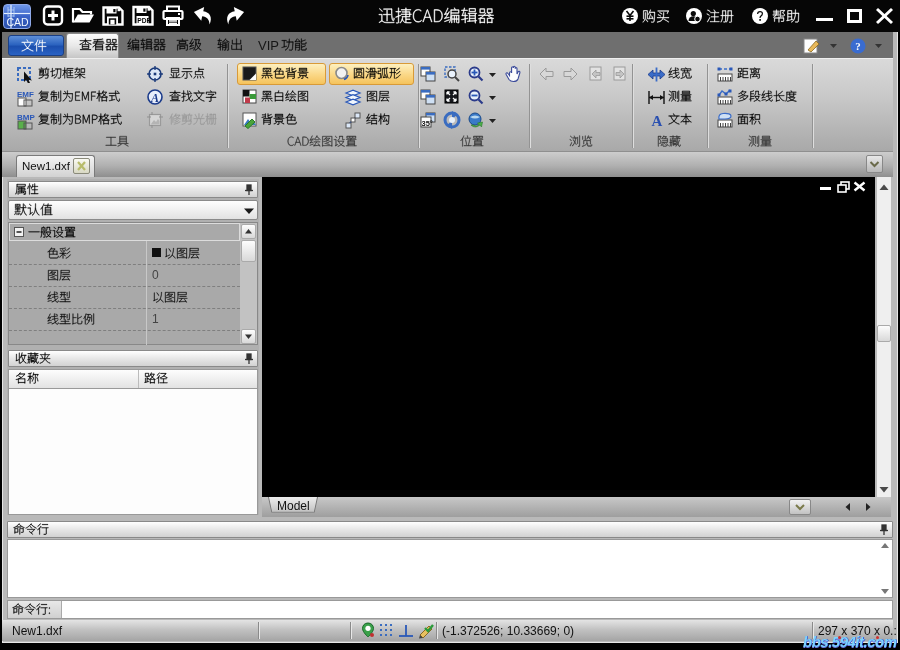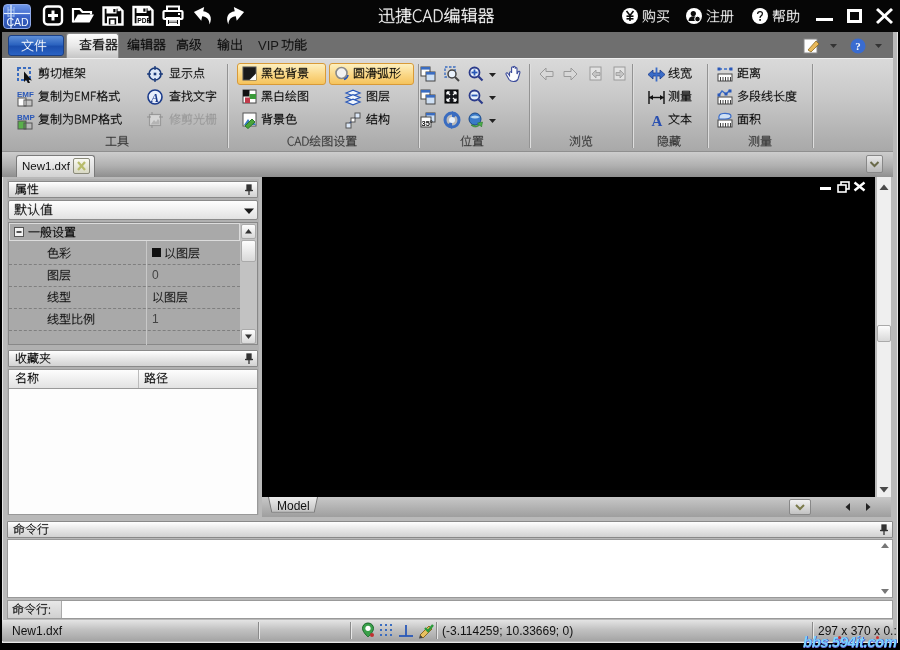--- a/index.html
+++ b/index.html
@@ -930,17 +930,17 @@
     <g stroke="#2a58b8" stroke-width="1.8">
 <line x1="8" y1="2" x2="8" y2="13"></line>
       <line x1="1" y1="13" x2="15" y2="13"></line>
     </g>
   </svg>
 <svg class="i" style="left:417px;top:622px" width="18" height="17">
 <path d="M3 13 L12 4 L15 7 L6 16 Z" fill="#e8c060" stroke="#8a6a20"></path>
 <path d="M2 16.5 L3 13 L6 16 Z" fill="#444"></path>
 <path d="M8 6 l3 3 l5 -6" fill="none" stroke="#2a9a3a" stroke-width="2.4"></path>
   </svg>
-<div class="lbl" style="left:442px;top:624px;font-size:12px;color:#111">(-3.114259; 10.33669; 0)</div>
+<div class="lbl" style="left:442px;top:624px;font-size:12px;color:#111">(-1.372526; 10.33669; 0)</div>
 <div class="lbl" style="left:818px;top:624px;font-size:12px;color:#111">297 x 370 x 0.:</div>
 <div class="lbl" style="left:803px;top:633px;font-size:15px;font-weight:bold;font-style:italic;
 color:#7dd3fc;text-shadow:0.6px 0 0 #2333cc,0 0.5px 0 #6a74e0;letter-spacing:-0.5px">bbs.594it.com</div>
 <div class="a" style="left:838px;top:636px;width:3px;height:3px;background:#d03030;border-radius:2px"></div>
 <div class="a" style="left:876px;top:636px;width:3px;height:3px;background:#d03030;border-radius:2px"></div>
 </body></html>

